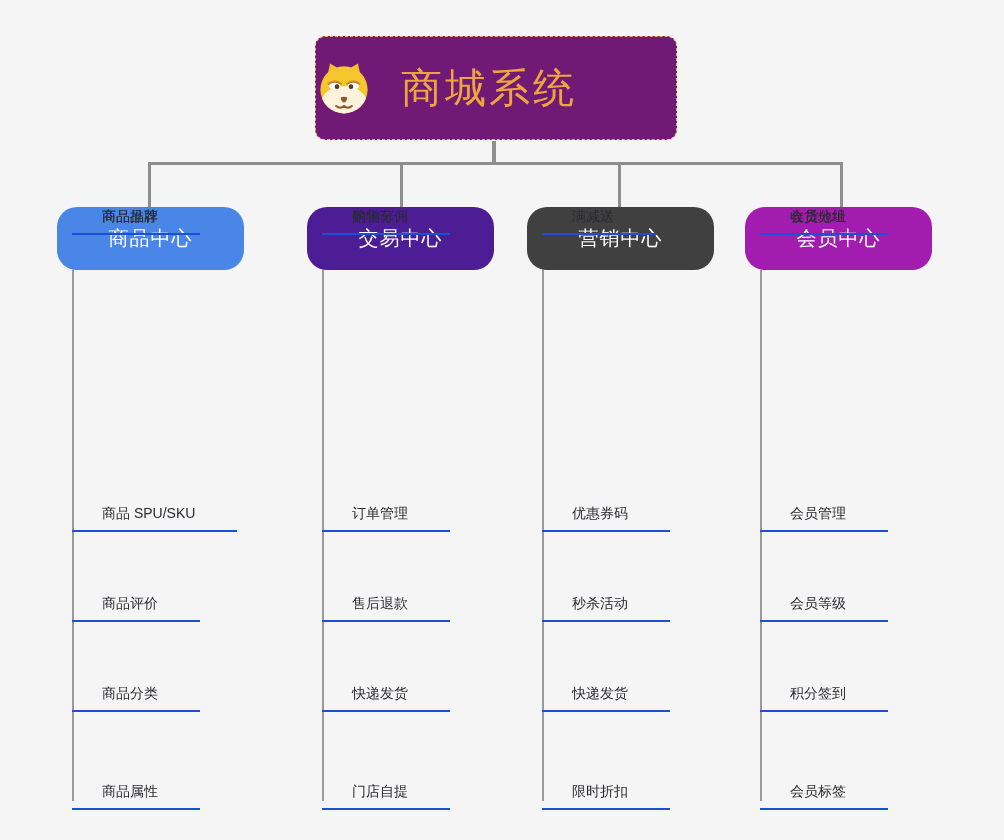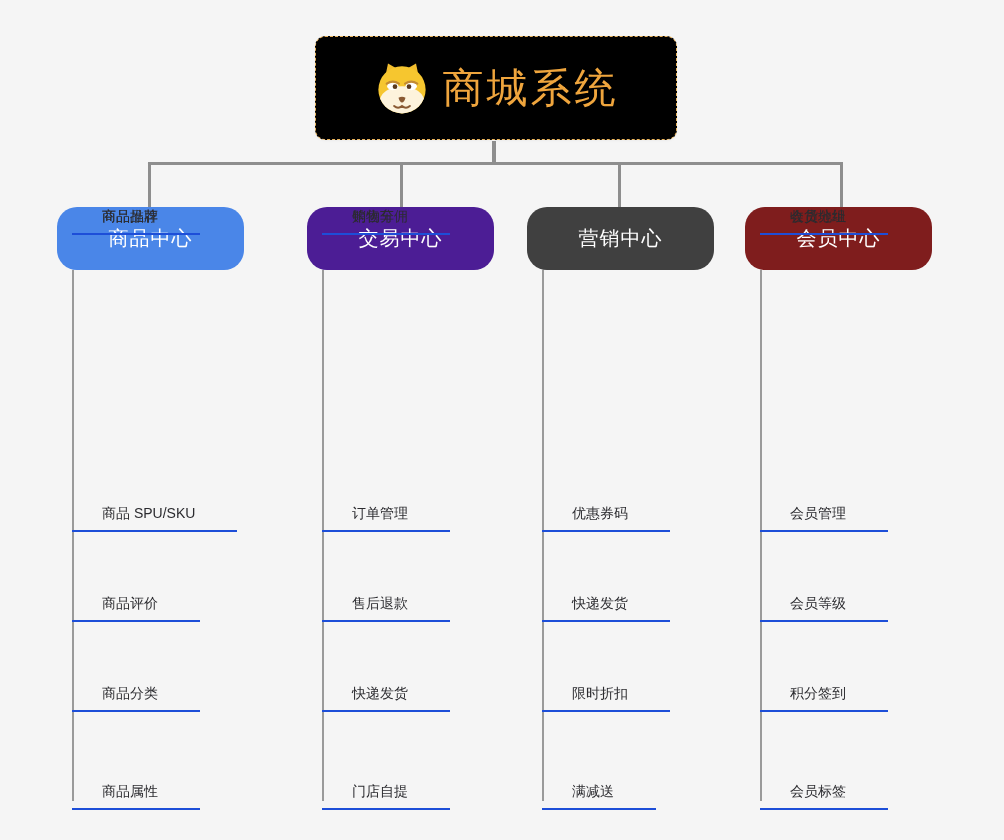--- a/index.html
+++ b/index.html
@@ -11,26 +11,26 @@
     position:relative;
     width:1004px;height:840px;
     background:#f5f5f5;
     overflow:hidden;
   }
 
   
   .root-node{
     position:absolute;left:315px;top:36px;
     width:362px;height:104px;
-    background:#000000;
+    background:#701a75;
     border:1px dashed #eab45c;
     border-radius:10px;
     box-sizing:border-box;
-    display:flex;align-items:center;justify-content:center;
-    gap:13px;
+    display:flex;align-items:center;justify-content:flex-start;
+    gap:29px;
     box-shadow:0 1px 3px rgba(0,0,0,0.04);
     cursor:pointer;
   }
   .root-icon{width:56px;height:56px;flex:0 0 auto;display:block;}
   .root-title{
     font-size:41px;
     letter-spacing:3px;
     color:#efa53d;
     line-height:1;
     white-space:nowrap;
@@ -144,27 +144,28 @@
     <div class="child-item">快递发货</div>
     <div class="child-item">门店自提</div>
     <div class="child-item">购物车</div>
     <div class="child-item">销售分佣</div>
   </div>
 
   <div class="branch-col col-3">
     <div class="branch-box" style="background-color: #404040;">营销中心</div>
     <div class="child-line"></div>
     <div class="child-item">优惠券码</div>
+    <div class="child-item">秒杀活动</div>
     <div class="child-item">快递发货</div>
     <div class="child-item">限时折扣</div>
     <div class="child-item">满减送</div>
   </div>
 
   <div class="branch-col col-4">
-    <div class="branch-box" style="background-color: #7f1d1d;">会员中心</div>
+    <div class="branch-box" style="background-color: #a21caf;">会员中心</div>
     <div class="child-line"></div>
     <div class="child-item">会员管理</div>
     <div class="child-item">会员等级</div>
     <div class="child-item">积分签到</div>
     <div class="child-item">会员标签</div>
     <div class="child-item">会员分组</div>
     <div class="child-item">收货地址</div>
   </div>
 
 </div>

